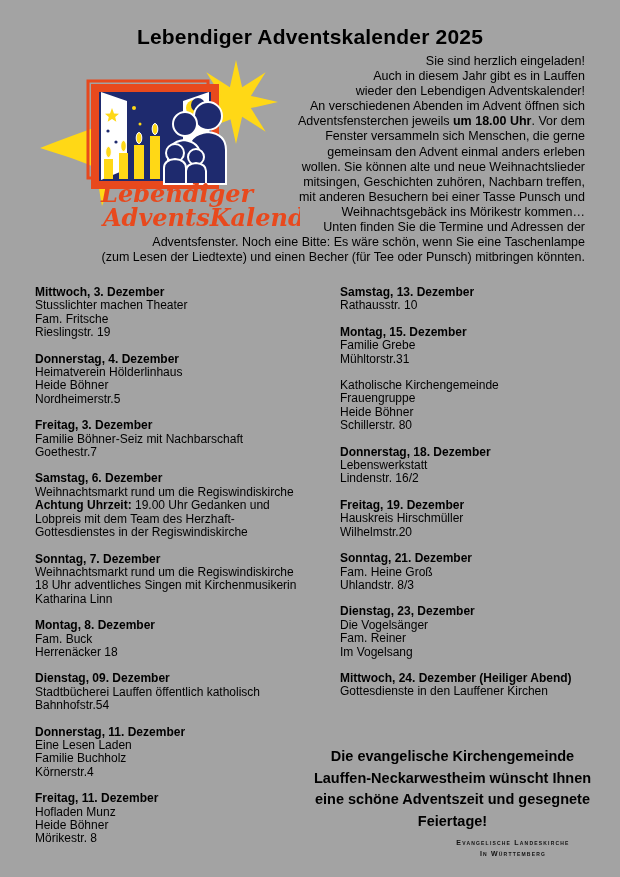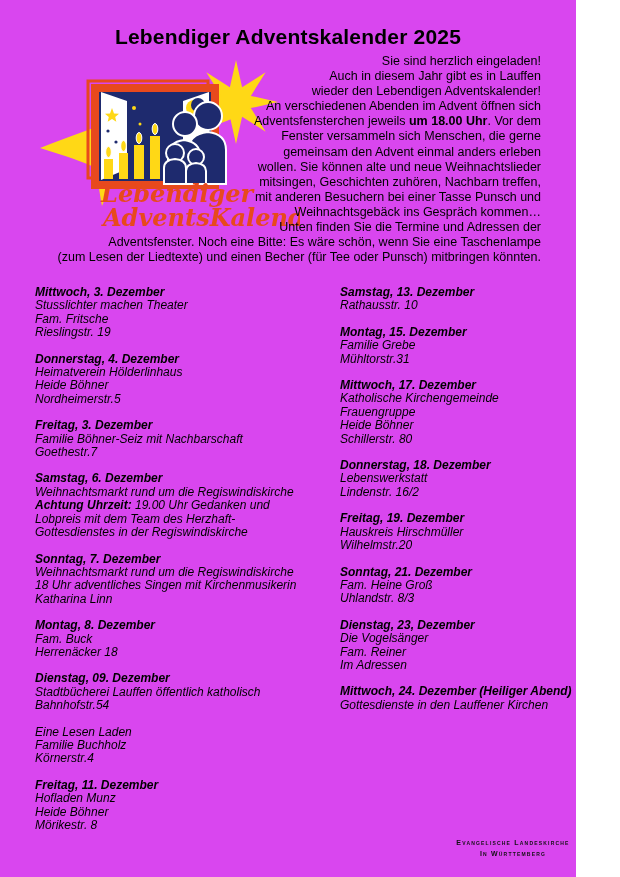--- a/index.html
+++ b/index.html
@@ -2,37 +2,37 @@
 <html lang="de" style="--orange: #E8491D; --navy: #1E2A6E; --yellow: #FFD816;"><head>
 <meta charset="utf-8">
 <style>
   :root{
     --orange:#E8491D;
     --navy:#1E2A6E;
     --yellow:#FFD816;
   }
   html,body{margin:0;padding:0;background:#fff;}
   .page{
-    position:relative;width:576px;height:877px;background:#d946ef;
+    position:relative;width:620px;height:877px;background:#a3a3a3;
     font-family:"Liberation Sans", sans-serif;color:#000;overflow:hidden;
   }
   .title{
     position:absolute;top:25px;left:0;right:0;text-align:center;
     font-size:21px;font-weight:bold;letter-spacing:0.2px;
   }
   .logo-svg{position:absolute;left:28px;top:56px;width:272px;height:172px;}
   .intro{
     position:absolute;top:54px;left:41px;right:35px;text-align:right;
     font-size:12.5px;line-height:15.1px;
   }
   .intro-line{white-space:nowrap;}
   .events-col{position:absolute;top:286px;font-size:12px;line-height:13.4px;}
   .events-col.left{left:35px;width:290px;}
   .events-col.right{left:340px;width:272px;}
-  .event{margin-bottom:13px;font-style:italic;}
+  .event{margin-bottom:13px;}
   .event-date{font-weight:bold;}
   .closing{
     position:absolute;left:303px;top:746px;width:299px;text-align:center;
     font-weight:bold;font-size:14.5px;line-height:21.5px;
   }
   .footer{
     position:absolute;left:438px;top:838px;width:150px;text-align:center;
     font-weight:bold;font-size:7px;line-height:10.5px;letter-spacing:1.2px;
     font-variant:small-caps;color:#111;
   }
@@ -112,21 +112,21 @@
       <div class="intro-line">Sie sind herzlich eingeladen!</div>
       <div class="intro-line">Auch in diesem Jahr gibt es in Lauffen</div>
       <div class="intro-line">wieder den Lebendigen Adventskalender!</div>
       <div class="intro-line">An verschiedenen Abenden im Advent öffnen sich</div>
       <div class="intro-line">Adventsfensterchen jeweils <b>um 18.00 Uhr</b>. Vor dem</div>
       <div class="intro-line">Fenster versammeln sich Menschen, die gerne</div>
       <div class="intro-line">gemeinsam den Advent einmal anders erleben</div>
       <div class="intro-line">wollen. Sie können alte und neue Weihnachtslieder</div>
       <div class="intro-line">mitsingen, Geschichten zuhören, Nachbarn treffen,</div>
       <div class="intro-line">mit anderen Besuchern bei einer Tasse Punsch und</div>
-      <div class="intro-line">Weihnachtsgebäck ins Gespräch kommen…</div>
+      <div class="intro-line">Weihnachtsgebäck ins Mörikestr kommen…</div>
       <div class="intro-line">Unten finden Sie die Termine und Adressen der</div>
       <div class="intro-line">Adventsfenster. Noch eine Bitte: Es wäre schön, wenn Sie eine Taschenlampe</div>
       <div class="intro-line">(zum Lesen der Liedtexte) und einen Becher (für Tee oder Punsch) mitbringen könnten.</div>
     </div>
 
   <div class="events-col left">
       <div class="event">
         <div class="event-date">Mittwoch, 3. Dezember</div>
         <div class="event-line">Stusslichter machen Theater</div>
         <div class="event-line">Fam. Fritsche</div>
@@ -160,20 +160,21 @@
         <div class="event-date">Montag, 8. Dezember</div>
         <div class="event-line">Fam. Buck</div>
         <div class="event-line">Herrenäcker 18</div>
       </div>
       <div class="event">
         <div class="event-date">Dienstag, 09. Dezember</div>
         <div class="event-line">Stadtbücherei Lauffen öffentlich katholisch</div>
         <div class="event-line">Bahnhofstr.54</div>
       </div>
       <div class="event">
+        <div class="event-date">Donnerstag, 11. Dezember</div>
         <div class="event-line">Eine Lesen Laden</div>
         <div class="event-line">Familie Buchholz</div>
         <div class="event-line">Körnerstr.4</div>
       </div>
       <div class="event">
         <div class="event-date">Freitag, 11. Dezember</div>
         <div class="event-line">Hofladen Munz</div>
         <div class="event-line">Heide Böhner</div>
         <div class="event-line">Mörikestr. 8</div>
       </div>
@@ -182,21 +183,20 @@
       <div class="event">
         <div class="event-date">Samstag, 13. Dezember</div>
         <div class="event-line">Rathausstr. 10</div>
       </div>
       <div class="event">
         <div class="event-date">Montag, 15. Dezember</div>
         <div class="event-line">Familie Grebe</div>
         <div class="event-line">Mühltorstr.31</div>
       </div>
       <div class="event">
-        <div class="event-date">Mittwoch, 17. Dezember</div>
         <div class="event-line">Katholische Kirchengemeinde</div>
         <div class="event-line">Frauengruppe</div>
         <div class="event-line">Heide Böhner</div>
         <div class="event-line">Schillerstr. 80</div>
       </div>
       <div class="event">
         <div class="event-date">Donnerstag, 18. Dezember</div>
         <div class="event-line">Lebenswerkstatt</div>
         <div class="event-line">Lindenstr. 16/2</div>
       </div>
@@ -207,27 +207,33 @@
       </div>
       <div class="event">
         <div class="event-date">Sonntag, 21. Dezember</div>
         <div class="event-line">Fam. Heine Groß</div>
         <div class="event-line">Uhlandstr. 8/3</div>
       </div>
       <div class="event">
         <div class="event-date">Dienstag, 23, Dezember</div>
         <div class="event-line">Die Vogelsänger</div>
         <div class="event-line">Fam. Reiner</div>
-        <div class="event-line">Im Adressen</div>
+        <div class="event-line">Im Vogelsang</div>
       </div>
       <div class="event">
         <div class="event-date">Mittwoch, 24. Dezember (Heiliger Abend)</div>
         <div class="event-line">Gottesdienste in den Lauffener Kirchen</div>
       </div>
     </div>
 
+  <div class="closing">
+      <div class="closing-line">Die evangelische Kirchengemeinde</div>
+      <div class="closing-line">Lauffen-Neckarwestheim wünscht Ihnen</div>
+      <div class="closing-line">eine schöne Adventszeit und gesegnete</div>
+      <div class="closing-line">Feiertage!</div>
+    </div>
 
   <div class="footer">
       <div class="footer-line">Evangelische Landeskirche</div>
       <div class="footer-line">In Württemberg</div>
     </div>
 
 </div>
 
 </body></html>

